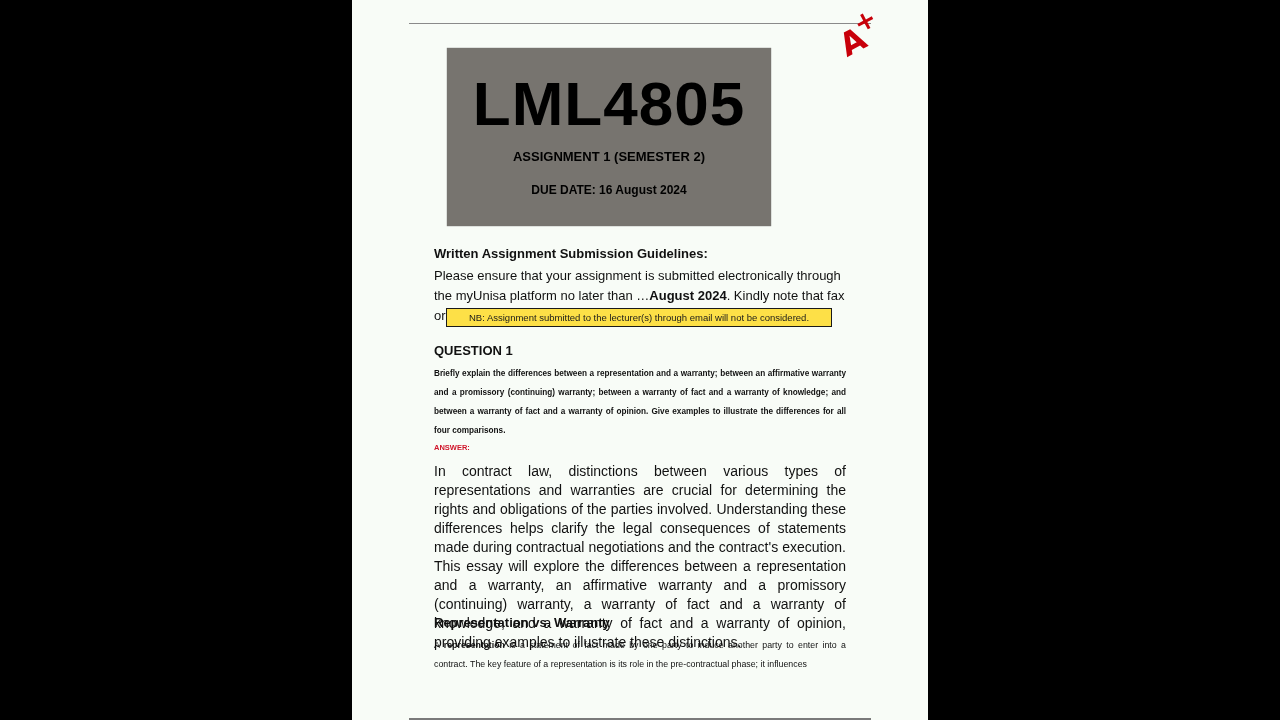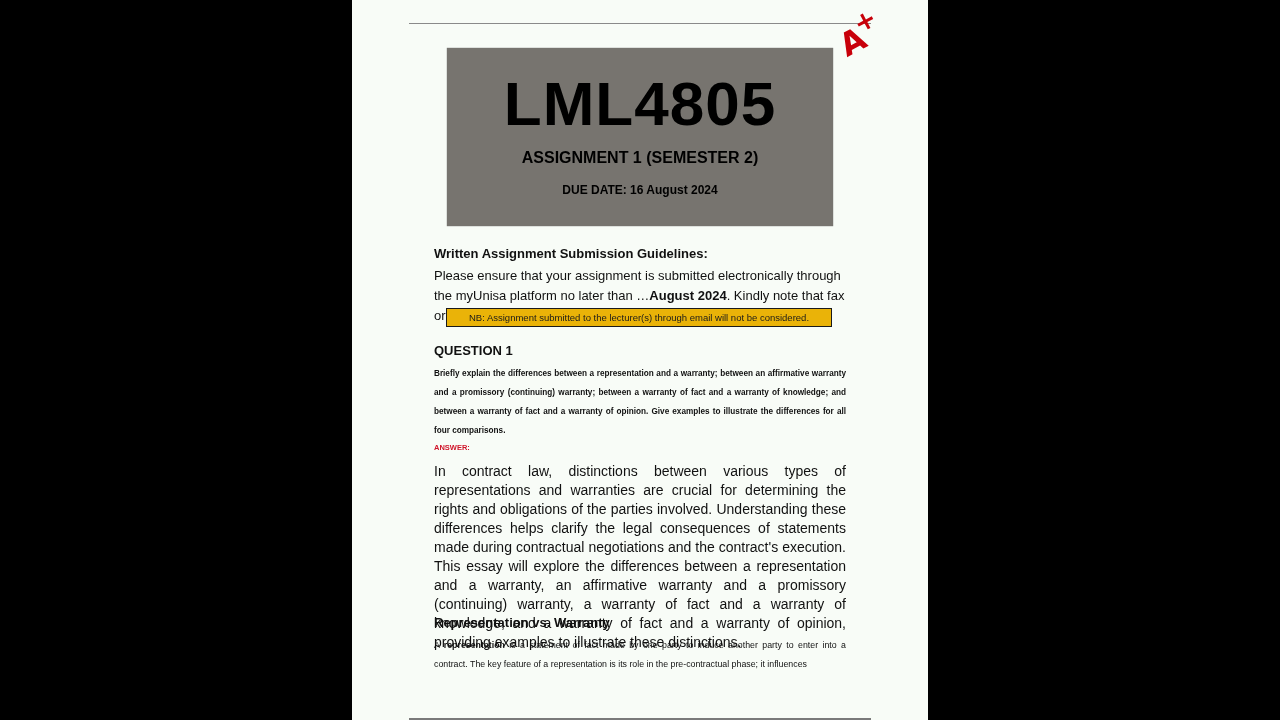--- a/index.html
+++ b/index.html
@@ -47,42 +47,42 @@
       font-weight: bold;
       font-size: 30px;
       line-height: 1;
     }
     .grade .a { position: absolute; left: 0; top: 8px; font-size: 32px; }
     .grade .plus { position: absolute; left: 22px; top: -2px; font-size: 26px; }
     .cover {
       position: absolute;
       left: 95px;
       top: 48px;
-      width: 386px;
+      width: 324px;
       height: 178px;
       background: #77746f;
       box-shadow: 0 0 1px #5a5a5a;
       text-align: center;
       font-family: "Liberation Sans", sans-serif;
       color: #000;
     }
     .cover .code {
       position: absolute;
       left: 0; right: 0;
       top: 24px;
       font-size: 62px;
       font-weight: bold;
       letter-spacing: 1px;
       line-height: 64px;
     }
     .cover .assign {
       position: absolute;
       left: 0; right: 0;
       top: 101px;
-      font-size: 16px;
+      font-size: 13px;
       font-weight: bold;
     }
     .cover .due {
       position: absolute;
       left: 0; right: 0;
       top: 135px;
       font-size: 12px;
       font-weight: bold;
     }
     .body-text {
@@ -100,21 +100,21 @@
     .guidelines-text {
       top: 266px;
       line-height: 20px;
     }
     .nb-box {
       position: absolute;
       left: 94px;
       top: 308px;
       width: 384px;
       height: 17px;
-      background: #eab308;
+      background: #fde047;
       border: 1px solid #1a1a1a;
       font-family: "Liberation Sans", sans-serif;
       font-size: 9.5px;
       color: #1a1a1a;
       text-align: center;
       line-height: 17px;
     }
     .question-title {
       top: 343px;
       font-weight: bold;

